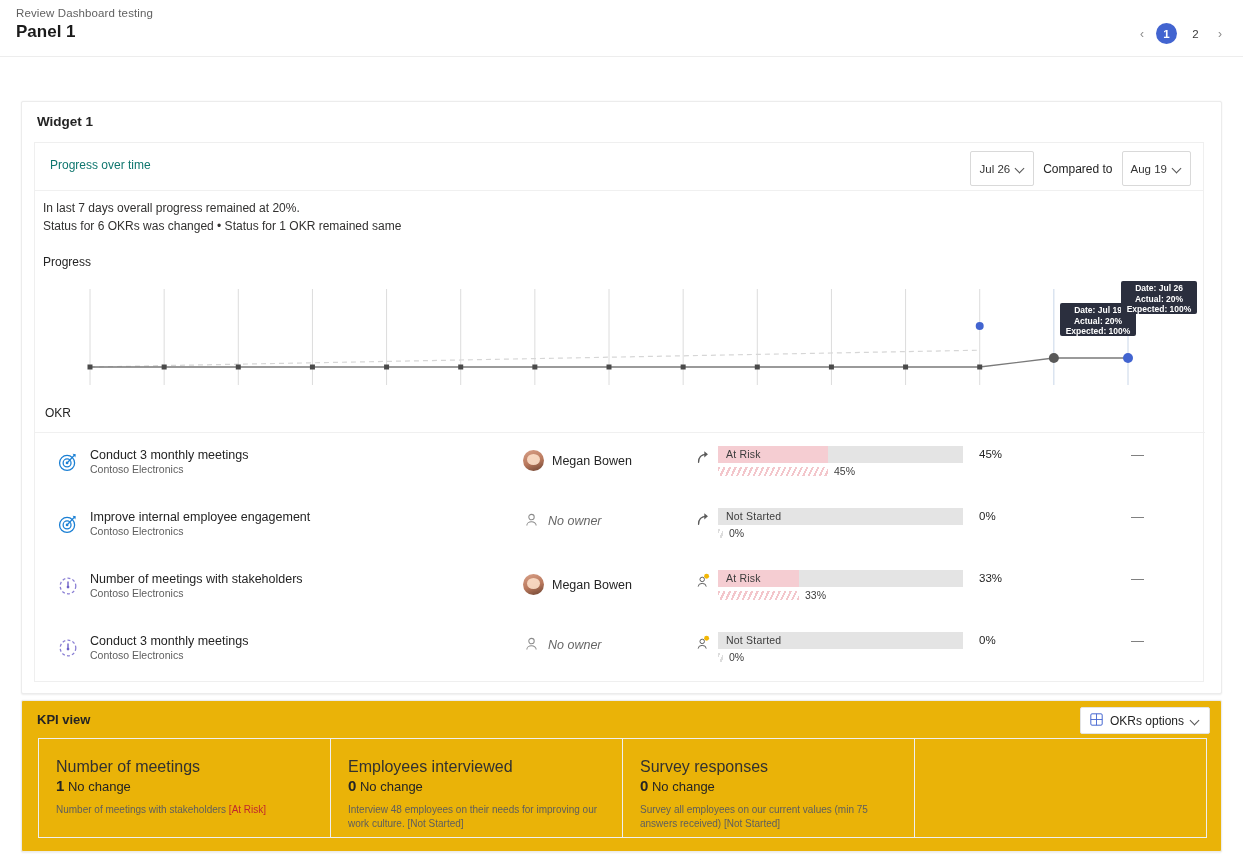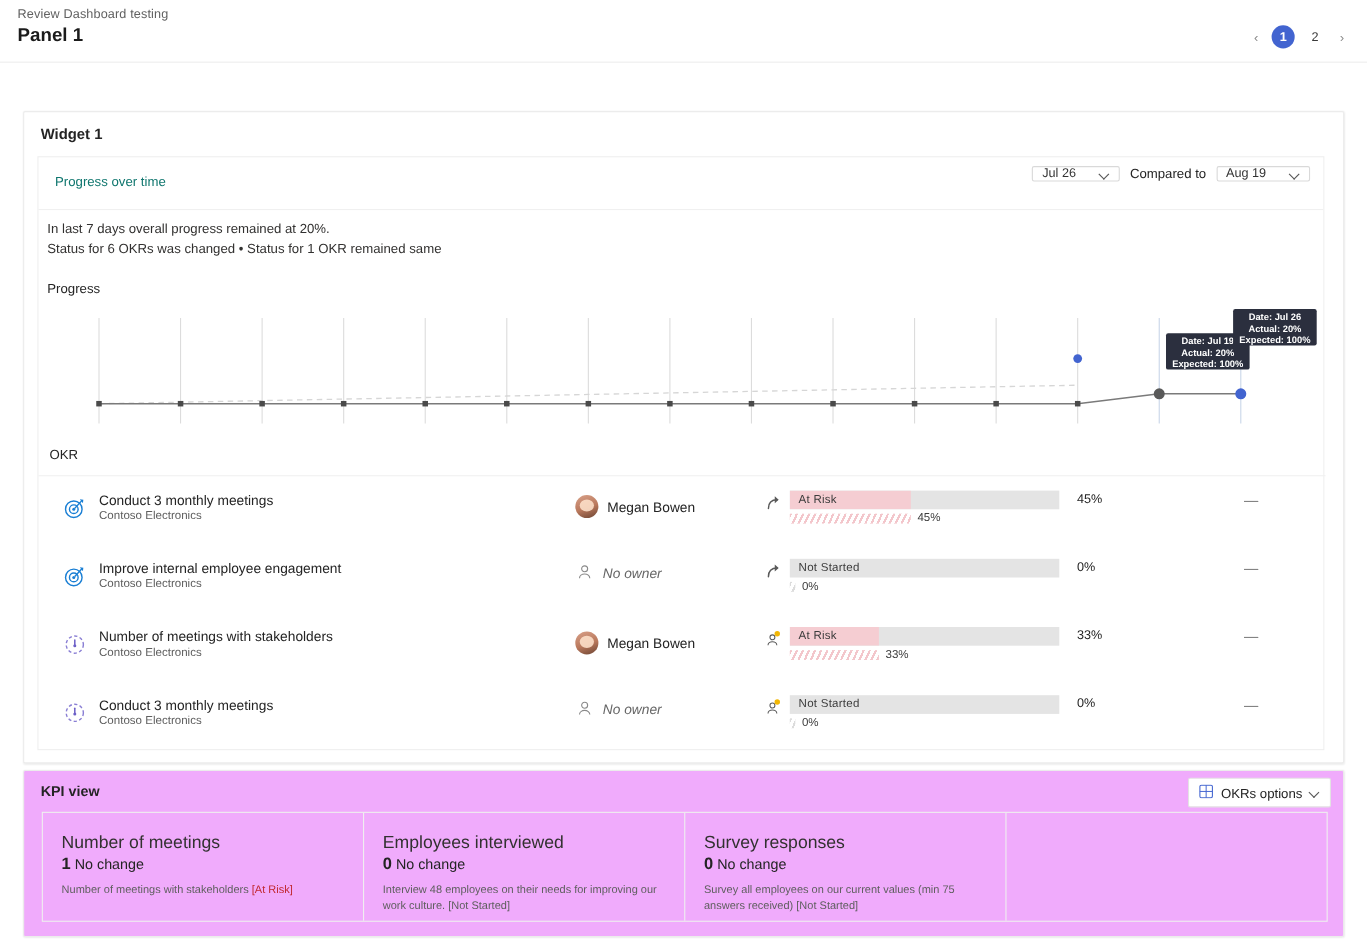--- a/index.html
+++ b/index.html
@@ -59,21 +59,21 @@
     position: relative; height: 48px; border-bottom: 1px solid #f0f0f0;
   }
   .inner-header-title {
     position: absolute; left: 15px; top: 15px; font-size: 12px; color: #0f766e;
   }
   .date-controls {
     position: absolute; right: 12px; top: 8px; display: flex; align-items: center; gap: 9px;
   }
   .date-pill {
     border: 1px solid #d9d9d9; border-radius: 2px; background: #fff;
-    height: 14px; padding: 0 8px; display: flex; align-items: center; gap: 22px;
+    height: 35px; padding: 0 8px; display: flex; align-items: center; gap: 6px;
     font-size: 11.5px; color: #333; cursor: pointer; min-width: 63px;
   }
   .compared-label { font-size: 12px; color: #242424; }
   .chev { display: inline-block; width: 9px; height: 9px; position: relative; }
   .chev::before {
     content: ""; position: absolute; left: 0; top: 1px;
     width: 6px; height: 6px; border-right: 1.3px solid #555; border-bottom: 1.3px solid #555;
     transform: rotate(45deg);
   }
 
@@ -137,21 +137,21 @@
     width: 5px;
   }
   .bar-sub-text { font-size: 10.5px; color: #3c3c3c; }
 
   .okr-pct { position: absolute; left: 944px; top: 9px; font-size: 11.5px; color: #242424; }
   .okr-dash { position: absolute; left: 1096px; top: 8px; font-size: 13px; color: #707070; }
 
   
   .kpi-card {
     position: absolute; left: 21px; top: 700px; width: 1201px; height: 152px;
-    background: #f0abfc; border: 1px solid #ececec; border-radius: 2px;
+    background: #eab308; border: 1px solid #ececec; border-radius: 2px;
     box-shadow: 0 0.6px 1.8px rgba(0,0,0,0.07);
   }
   .kpi-title { position: absolute; left: 15px; top: 11px; font-size: 13px; font-weight: 600; }
   .view-options {
     position: absolute; right: 11px; top: 6px; height: 27px; padding: 0 9px;
     border: 1px solid #e3e3e3; background: #fff; border-radius: 2px;
     display: flex; align-items: center; gap: 7px; font-size: 12px; color: #242424; cursor: pointer;
   }
   .kpi-grid {
     position: absolute; left: 16px; top: 37px; width: 1169px; height: 100px;

